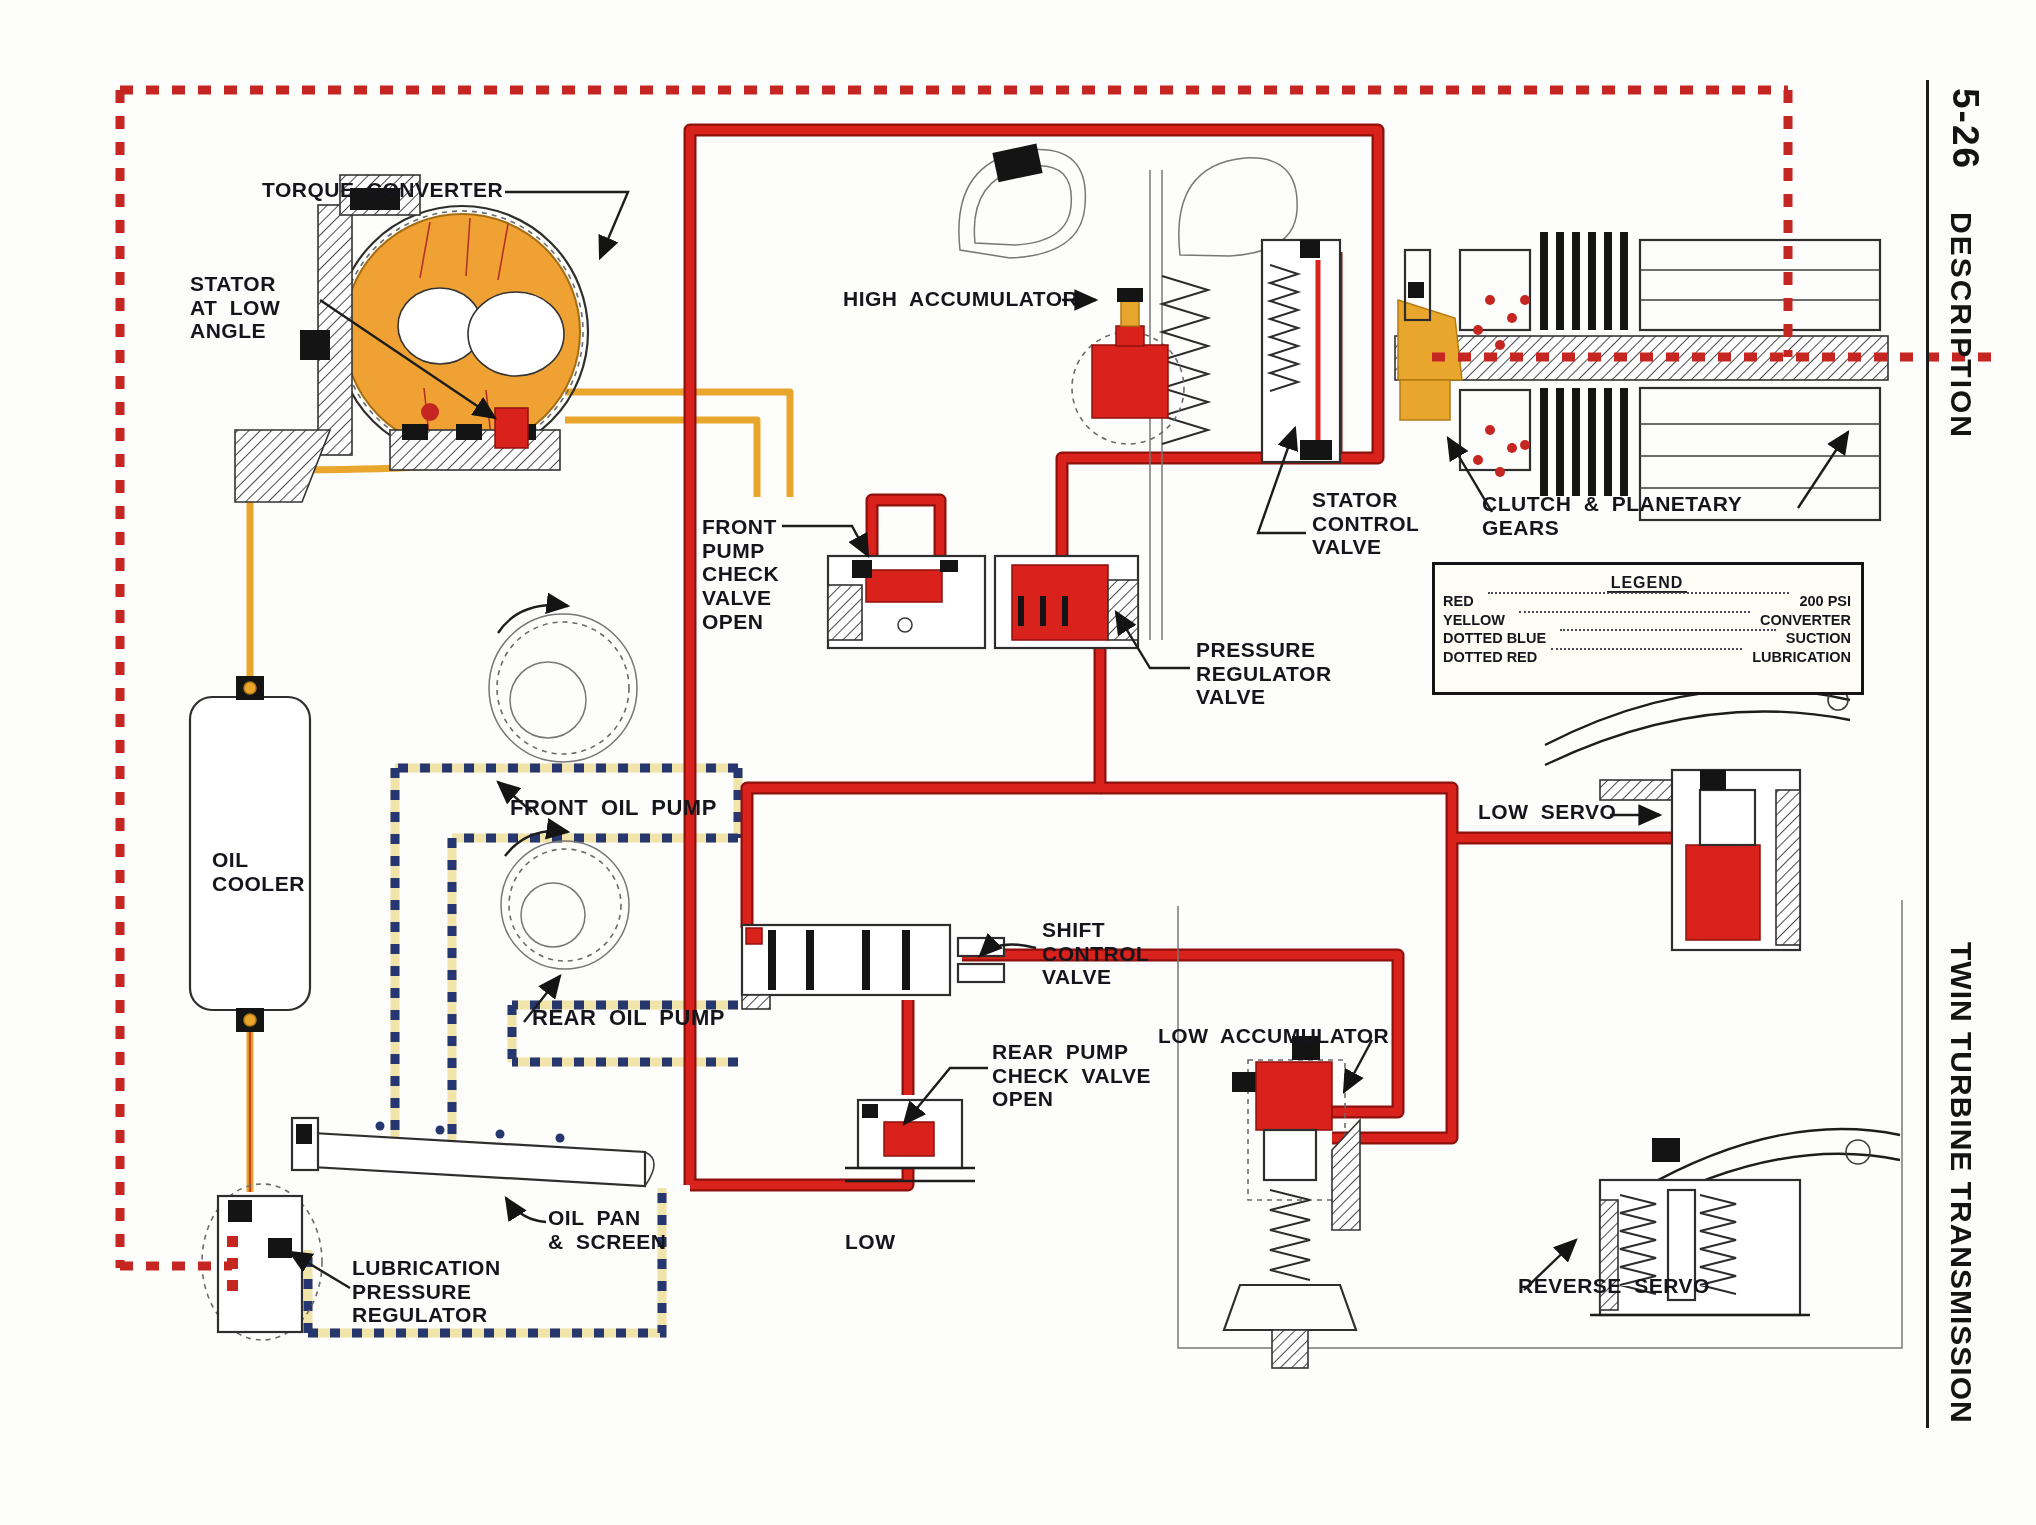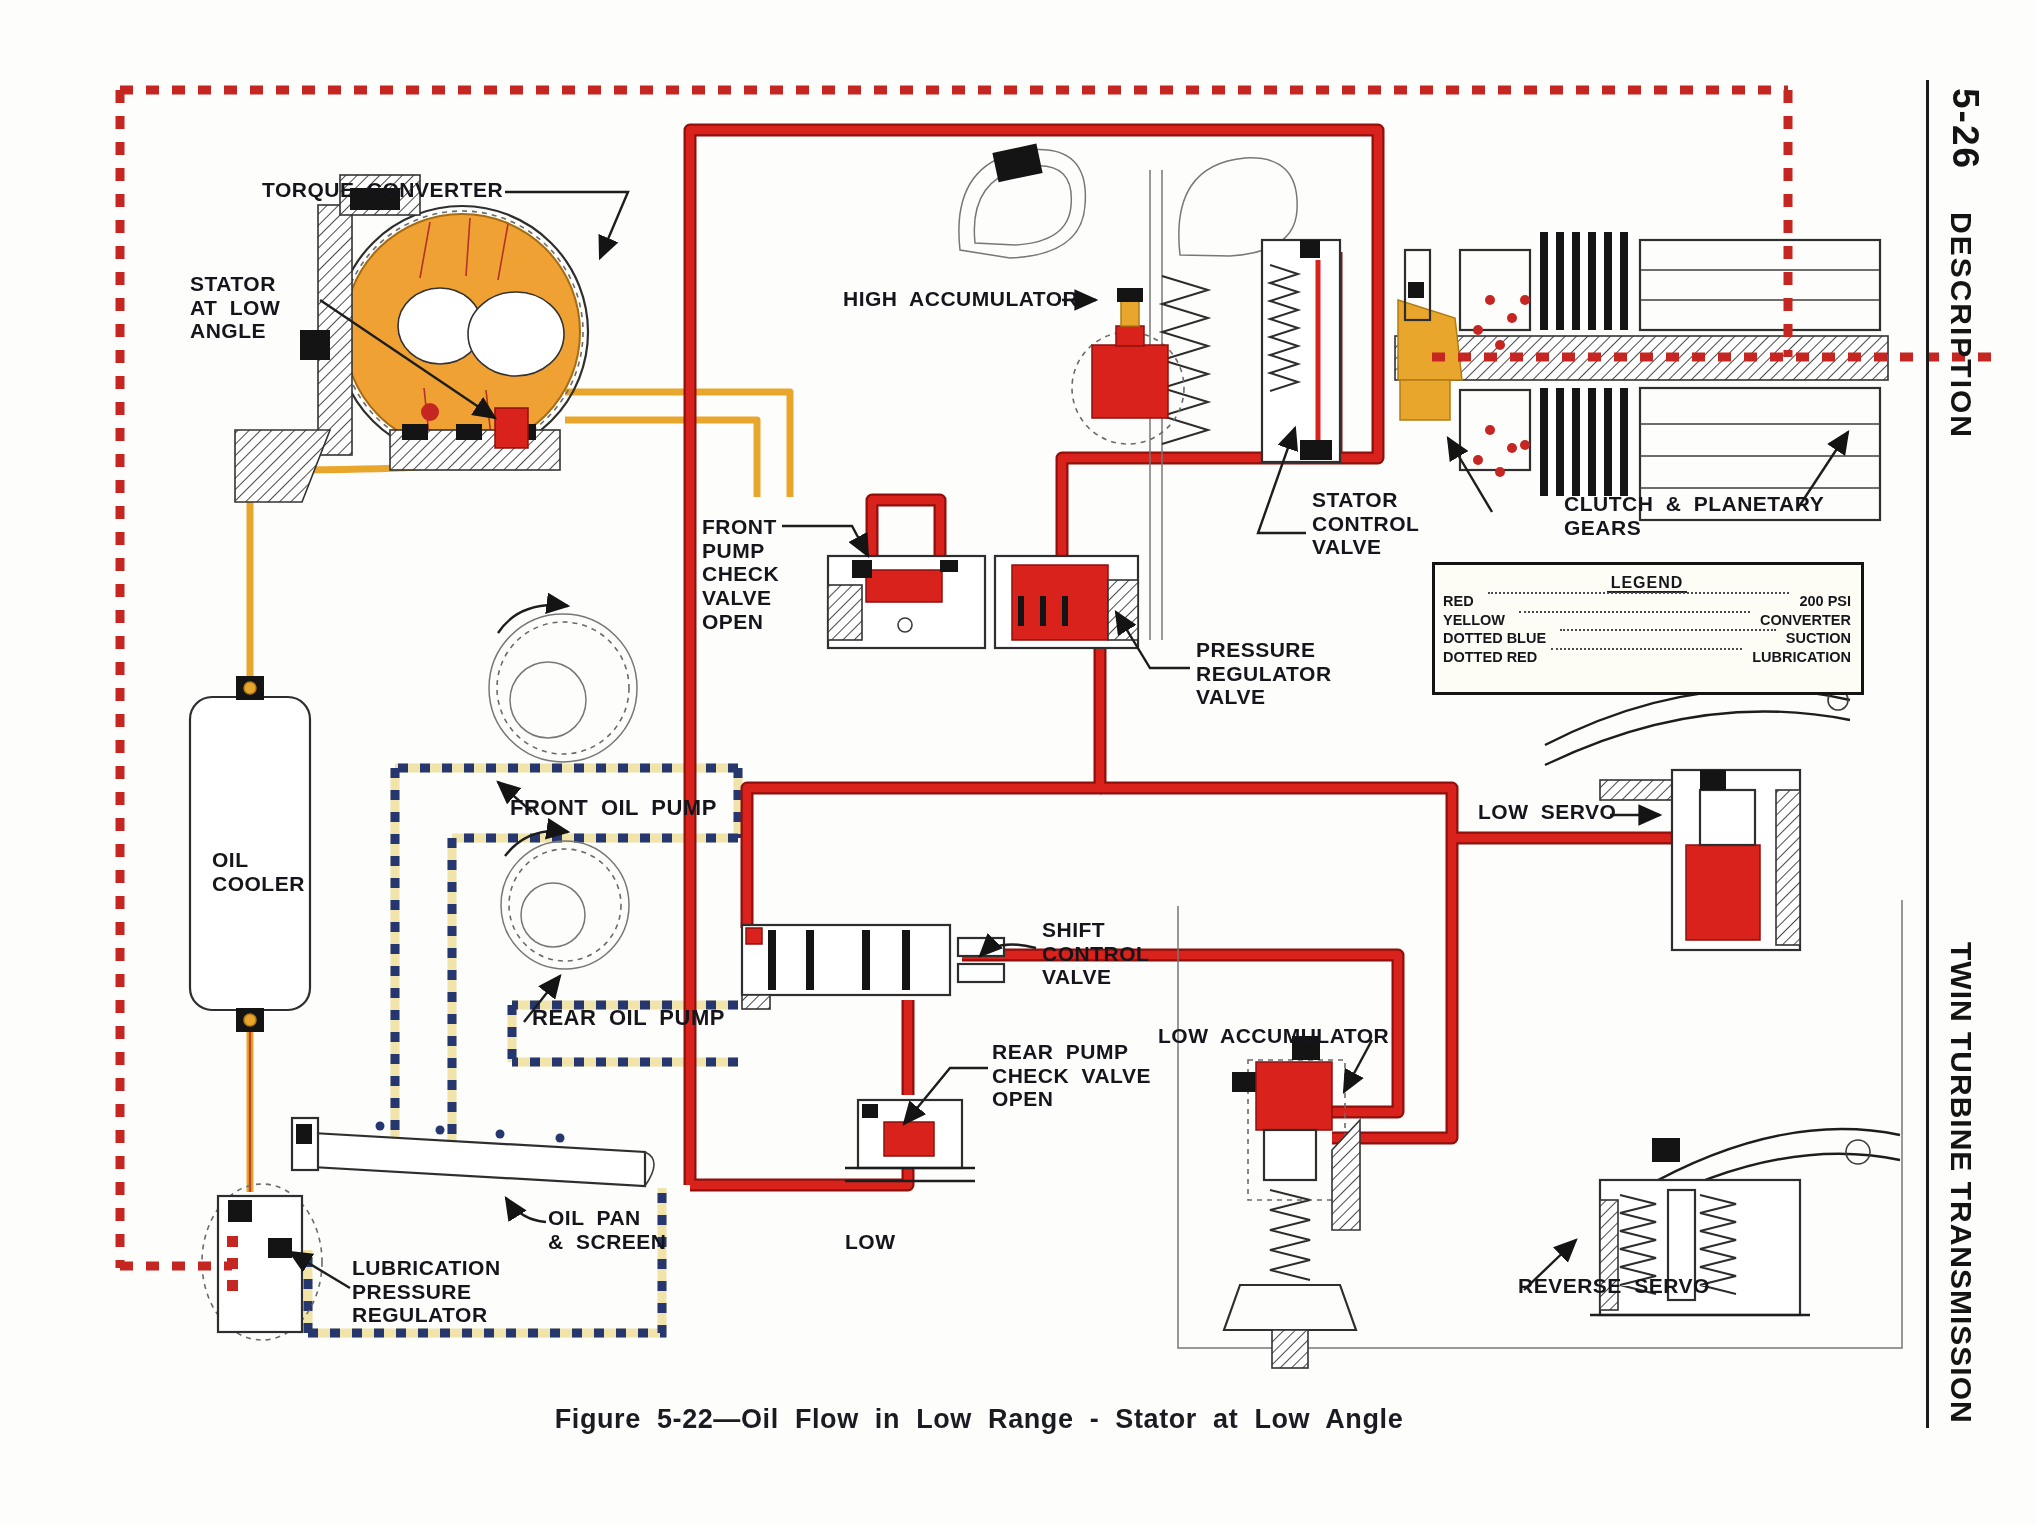--- a/index.html
+++ b/index.html
@@ -384,21 +384,21 @@
   </svg>
 
   <div class="lbl" style="left:262px;top:178px">TORQUE CONVERTER</div>
   <div class="lbl" style="left:190px;top:272px">STATOR
 AT LOW
 ANGLE</div>
   <div class="lbl" style="left:843px;top:287px">HIGH ACCUMULATOR</div>
   <div class="lbl" style="left:1312px;top:488px">STATOR
 CONTROL
 VALVE</div>
-  <div class="lbl" style="left:1564px;top:492px">CLUTCH &amp; PLANETARY
+  <div class="lbl" style="left:1482px;top:492px">CLUTCH &amp; PLANETARY
 GEARS</div>
   <div class="lbl" style="left:702px;top:515px">FRONT
 PUMP
 CHECK
 VALVE
 OPEN</div>
   <div class="lbl" style="left:1196px;top:638px">PRESSURE
 REGULATOR
 VALVE</div>
   <div class="lbl" style="left:212px;top:848px">OIL
@@ -443,15 +443,14 @@
       <span class="dots"></span>
       <span class="val">LUBRICATION</span>
     </div>
   </div>
 
   <div class="side-rule"></div>
   <div class="vtext v1">5-26</div>
   <div class="vtext v2">DESCRIPTION</div>
   <div class="vtext v3">TWIN TURBINE TRANSMISSION</div>
 
-  <div class="caption">Figure 5-22—Oil Flow in Low Range - Stator at Low Angle</div>
 
 </div>
 
 </body></html>

